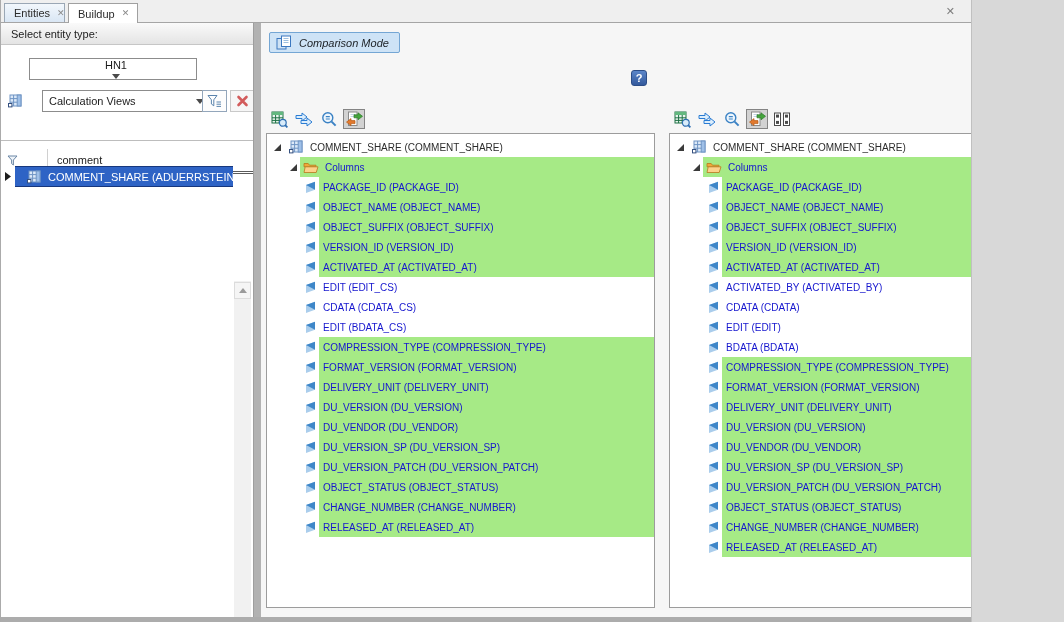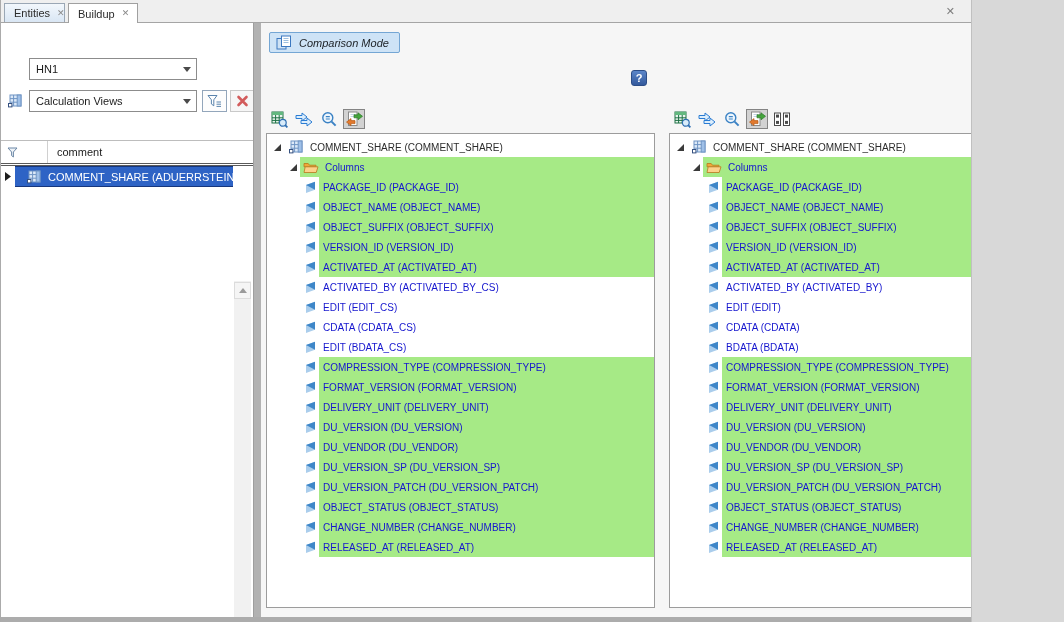--- a/index.html
+++ b/index.html
@@ -22,31 +22,31 @@
   
   .sidebar{position:absolute;left:0;top:23px;width:252px;height:594px;background:#ffffff;}
   .sb-header{position:absolute;left:0;top:0;width:100%;height:22px;
              background:linear-gradient(#fafafa,#e4e4e4);border-bottom:1px solid #c6c6c6;
              line-height:22px;padding-left:10px;box-sizing:border-box;color:#222;}
   .sb-form{position:absolute;left:0;top:23px;width:100%;height:94px;background:#fff;}
   .combo{position:absolute;height:22px;background:#fff;border:1px solid #8c8c8c;box-sizing:border-box;
          display:flex;align-items:center;padding-left:6px;cursor:default;}
   .combo .cval{flex:1;color:#1b1b1b;}
   .combo .carr{width:18px;display:flex;justify-content:center;}
-  .combo-system{left:28px;top:12px;width:168px;}
-  .combo-type{left:28px;top:44px;width:168px;}
+  .combo-system{left:28px;top:12px;width:168px;flex-direction:column;}
+  .combo-type{left:41px;top:44px;width:168px;}
   .form-type-icon{position:absolute;left:6px;top:48px;}
   .sq-btn{position:absolute;top:44px;width:25px;height:22px;background:#fdfdfd;border:1px solid #93a6bb;
           box-sizing:border-box;display:flex;align-items:center;justify-content:center;}
   .btn-filter{left:201px;}
   .btn-clear{left:229px;border-color:#c9c9c9;background:#f6f6f6;}
 
   
   .sb-table{position:absolute;left:0;top:117px;width:100%;bottom:5px;background:#fff;border-top:1px solid #bdbdbd;}
-  .sb-thead{position:absolute;left:0;top:0;width:100%;height:22px;background:#fff;display:flex;}
+  .sb-thead{position:absolute;left:0;top:8px;width:100%;height:22px;background:#fff;display:flex;}
   .sb-thead::after{content:"";position:absolute;left:0;bottom:-3px;width:100%;height:3px;
                    background:linear-gradient(#5a5a5a 33%,#ffffff 33%,#ffffff 66%,#5a5a5a 66%);}
   .th-filter{width:47px;display:flex;align-items:center;padding-left:6px;border-right:1px solid #d0d0d0;box-sizing:border-box;}
   .th-label{flex:1;display:flex;align-items:center;padding-left:9px;color:#1b1b1b;}
   .sb-row-sel{position:absolute;left:0;top:25px;width:232px;height:21px;display:flex;}
   .row-pointer{width:14px;display:flex;align-items:center;justify-content:center;background:#fff;}
   .row-body{flex:1;background:#2e63c5;border-top:1px solid #17377d;border-bottom:1px solid #17377d;
             display:flex;align-items:center;overflow:hidden;box-sizing:border-box;}
   .row-body .ricon{margin-left:11px;flex:0 0 auto;}
   .row-body .rlabel{color:#fff;margin-left:7px;white-space:nowrap;overflow:hidden;}
@@ -108,20 +108,21 @@
       <span class="tclose">✕</span>
     </div>
     <div class="tab tab-buildup">
       <span class="tlbl">Buildup</span>
       <span class="tclose">✕</span>
     </div>
     <span class="win-close">✕</span>
   </div>
 
   <div class="sidebar">
+    <div class="sb-header">Select entity type:</div>
 
     <div class="sb-form">
       <div class="combo combo-system">
         <span class="cval">HN1</span>
         <span class="carr icon">
           <svg width="8" height="5">
               <polygon points="0,0 8,0 4,5" fill="#4a4a4a"></polygon>
             </svg>
         </span>
       </div>
@@ -347,32 +348,20 @@
           </div>
           <div class="trow leaf">
             <span class="leafspacer"></span>
             <span class="icon ">
               <svg width="11" height="13" viewBox="0 0 11 13">
                 <polygon points="1,4 10,0.8 10,8.8 1,12" fill="#aacdec"></polygon>
                 <polygon points="1,4 10,0.8 10,8.8" fill="#3e86c8"></polygon>
               </svg>
             </span>
             <span class="hlwrap leafhl">
-              <span class="tlabel blue">ACTIVATED_BY (ACTIVATED_BY_CS)</span>
-            </span>
-          </div>
-          <div class="trow leaf">
-            <span class="leafspacer"></span>
-            <span class="icon ">
-              <svg width="11" height="13" viewBox="0 0 11 13">
-                <polygon points="1,4 10,0.8 10,8.8 1,12" fill="#aacdec"></polygon>
-                <polygon points="1,4 10,0.8 10,8.8" fill="#3e86c8"></polygon>
-              </svg>
-            </span>
-            <span class="hlwrap leafhl">
               <span class="tlabel blue">EDIT (EDIT_CS)</span>
             </span>
           </div>
           <div class="trow leaf">
             <span class="leafspacer"></span>
             <span class="icon ">
               <svg width="11" height="13" viewBox="0 0 11 13">
                 <polygon points="1,4 10,0.8 10,8.8 1,12" fill="#aacdec"></polygon>
                 <polygon points="1,4 10,0.8 10,8.8" fill="#3e86c8"></polygon>
               </svg>
@@ -672,33 +661,33 @@
           </div>
           <div class="trow leaf">
             <span class="leafspacer"></span>
             <span class="icon ">
               <svg width="11" height="13" viewBox="0 0 11 13">
                 <polygon points="1,4 10,0.8 10,8.8 1,12" fill="#aacdec"></polygon>
                 <polygon points="1,4 10,0.8 10,8.8" fill="#3e86c8"></polygon>
               </svg>
             </span>
             <span class="hlwrap leafhl">
+              <span class="tlabel blue">CDATA (CDATA)</span>
+            </span>
+          </div>
+          <div class="trow leaf">
+            <span class="leafspacer"></span>
+            <span class="icon ">
+              <svg width="11" height="13" viewBox="0 0 11 13">
+                <polygon points="1,4 10,0.8 10,8.8 1,12" fill="#aacdec"></polygon>
+                <polygon points="1,4 10,0.8 10,8.8" fill="#3e86c8"></polygon>
+              </svg>
+            </span>
+            <span class="hlwrap leafhl">
               <span class="tlabel blue">EDIT (EDIT)</span>
-            </span>
-          </div>
-          <div class="trow leaf">
-            <span class="leafspacer"></span>
-            <span class="icon ">
-              <svg width="11" height="13" viewBox="0 0 11 13">
-                <polygon points="1,4 10,0.8 10,8.8 1,12" fill="#aacdec"></polygon>
-                <polygon points="1,4 10,0.8 10,8.8" fill="#3e86c8"></polygon>
-              </svg>
-            </span>
-            <span class="hlwrap leafhl">
-              <span class="tlabel blue">CDATA (CDATA)</span>
             </span>
           </div>
           <div class="trow leaf">
             <span class="leafspacer"></span>
             <span class="icon ">
               <svg width="11" height="13" viewBox="0 0 11 13">
                 <polygon points="1,4 10,0.8 10,8.8 1,12" fill="#aacdec"></polygon>
                 <polygon points="1,4 10,0.8 10,8.8" fill="#3e86c8"></polygon>
               </svg>
             </span>

